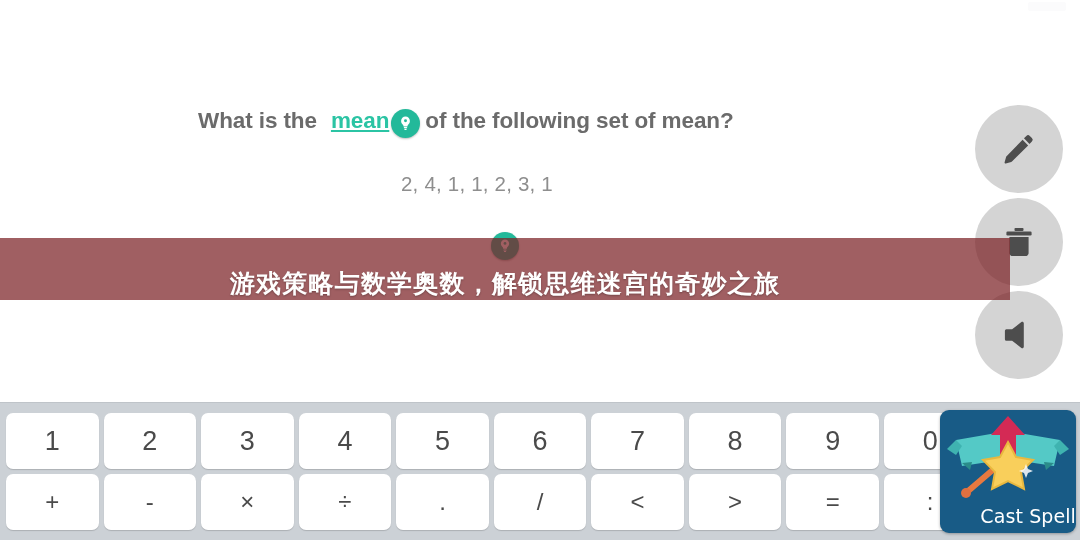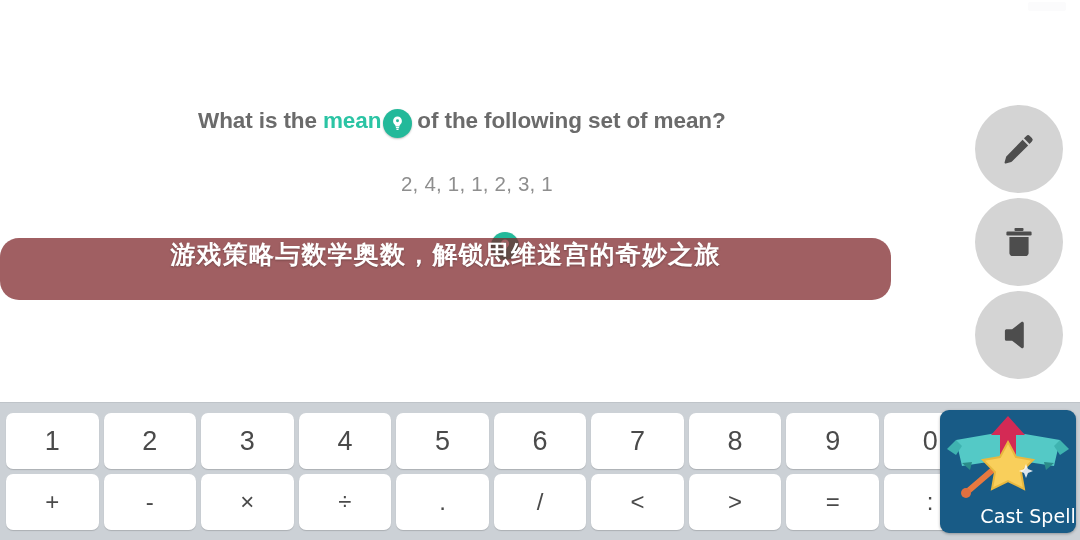--- a/index.html
+++ b/index.html
@@ -39,21 +39,22 @@
     color: #6b6b6b;
     letter-spacing: -0.1px;
     white-space: nowrap;
     display: flex;
     align-items: flex-start;
   }
   .q-seg { display: inline-block; }
   .q-keyword {
     color: #2bc4a4;
     font-weight: bold;
-    margin-left: 6px;
+    margin-left: 14px;
+    text-decoration: underline;
   }
   .hint-badge {
     display: inline-flex;
     align-items: center; justify-content: center;
     width: 29px; height: 29px;
     border-radius: 50%;
     background: #23b99a;
     margin: 0 5px 0 2px;
     box-shadow: 0 1px 2px rgba(0,0,0,0.25);
     flex: none;
@@ -103,27 +104,26 @@
     align-items: center;
     justify-content: center;
     border: none;
   }
   .tool-btn svg { width: 36px; height: 36px; display: block; }
 
   
   .banner {
     position: absolute;
     left: 0; top: 238px;
-    width: 891px; height: 62px;
+    width: 1010px; height: 62px;
     background: rgba(124, 33, 37, 0.72);
     display: flex;
-    align-items: flex-start;
+    align-items: flex-end;
     justify-content: center;
     z-index: 5;
-    border-radius: 19px;
   }
   .banner-text {
     color: #ffffff;
     font-size: 25px;
     font-weight: bold;
     letter-spacing: 1.2px;
     text-shadow: 0 1px 2px rgba(0,0,0,0.28);
     font-family: "DejaVu Sans", "Liberation Sans", sans-serif;
     white-space: nowrap;
   }

